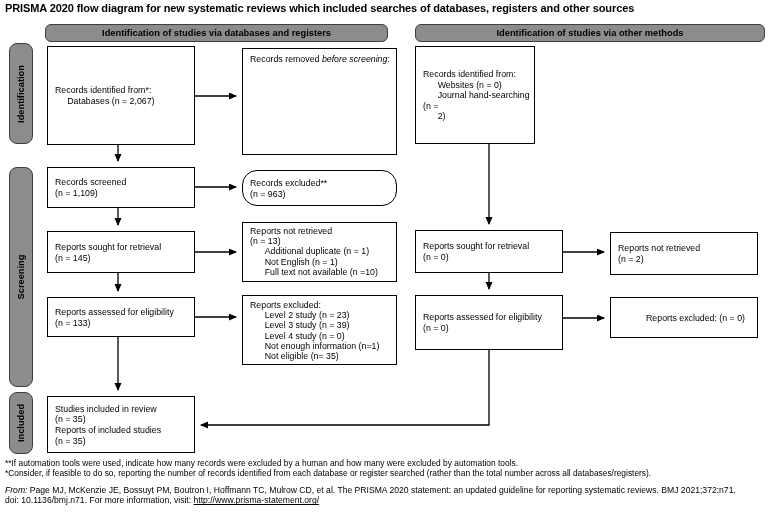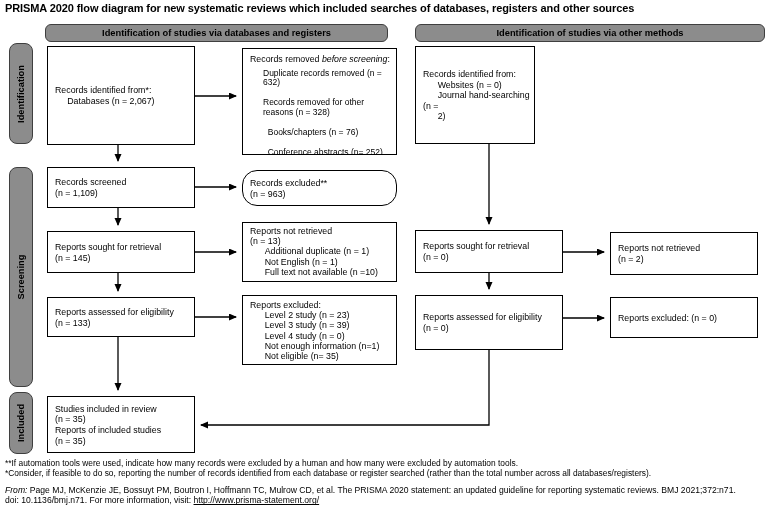--- a/index.html
+++ b/index.html
@@ -117,29 +117,20 @@
     <span>Included</span>
   </div>
 
   <div class="box vcenter" style="left:47px; top:46px; width:148px; height:99px;">
     <div class="boxtext">Records identified from*:
      Databases (n = 2,067)</div>
   </div>
 
   <div class="box" style="left:242px; top:48px; width:155px; height:107px;">
     <div class="heading"><span>Records removed </span><i>before screening</i><span>:</span></div>
-    <div class="items">Duplicate records removed (n =
-632)
-
-Records removed for other
-reasons (n = 328)
-
-  Books/chapters (n = 76)
-
-  Conference abstracts (n= 252)</div>
   </div>
 
   <div class="box vcenter" style="left:47px; top:167px; width:148px; height:41px;">
     <div class="boxtext">Records screened
 (n = 1,109)</div>
   </div>
 
   <div class="box vcenter" style="left:242px; top:170px; width:155px; height:36px;border-radius:15px;">
     <div class="boxtext">Records excluded**
 (n = 963)</div>
@@ -194,21 +185,21 @@
   <div class="box vcenter" style="left:610px; top:232px; width:148px; height:43px;">
     <div class="boxtext">Reports not retrieved
 (n = 2)</div>
   </div>
 
   <div class="box vcenter" style="left:415px; top:295px; width:148px; height:55px;">
     <div class="boxtext">Reports assessed for eligibility
 (n = 0)</div>
   </div>
 
-  <div class="box vcenter" style="left:610px; top:297px; width:148px; height:41px;">
+  <div class="box vcenter" style="left:610px; top:297px; width:148px; height:41px;padding-left:28px;">
     <div class="boxtext">Reports excluded: (n = 0)</div>
   </div>
 
   <div class="footnotes">
     <div>**If automation tools were used, indicate how many records were excluded by a human and how many were excluded by automation tools.</div>
     <div>*Consider, if feasible to do so, reporting the number of records identified from each database or register searched (rather than the total number across all databases/registers).</div>
   </div>
 
   <div class="citation"><span class="from-label">From:</span><span> Page MJ, McKenzie JE, Bossuyt PM, Boutron I, Hoffmann TC, Mulrow CD, et al. The PRISMA 2020 statement: an updated guideline for reporting systematic reviews. BMJ 2021;372:n71.</span><br><span>doi: 10.1136/bmj.n71. For more information, visit: </span><span class="site-link">http://www.prisma-statement.org/</span></div>
 

